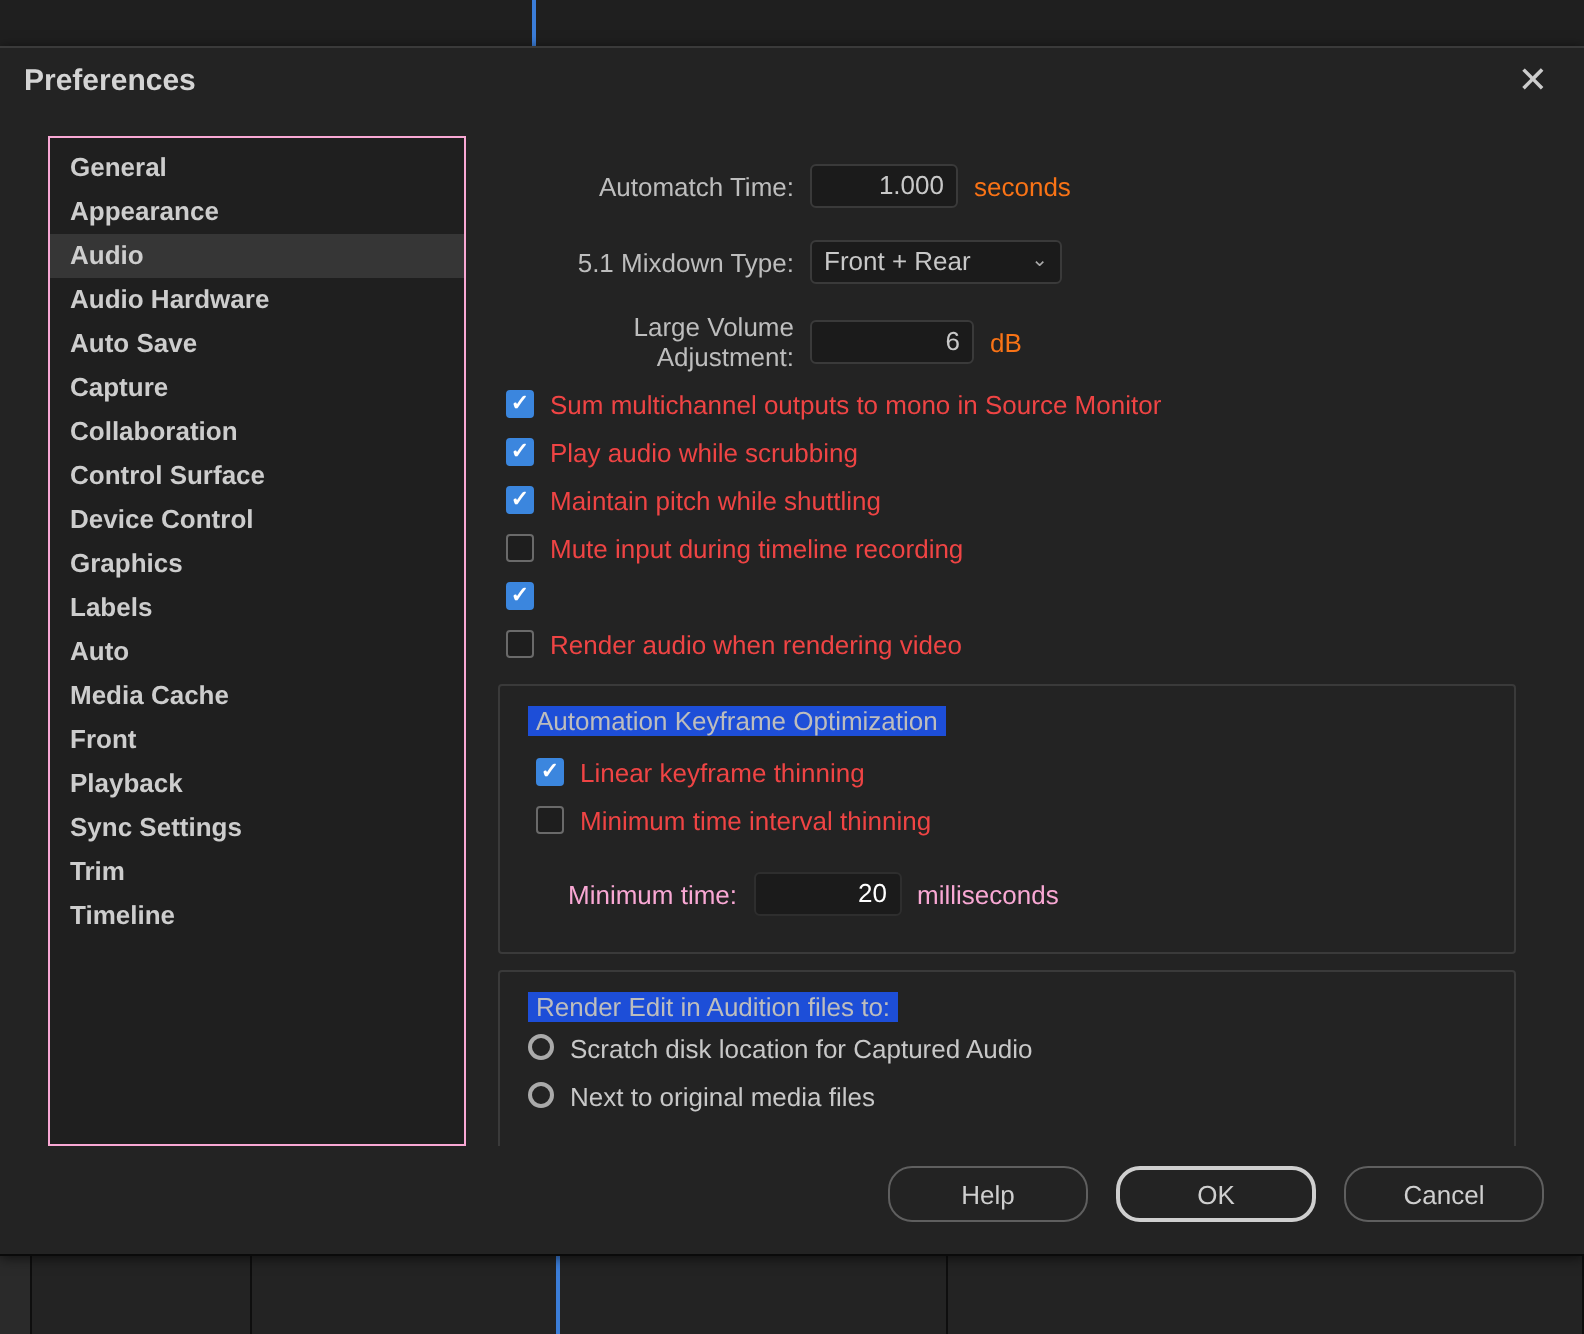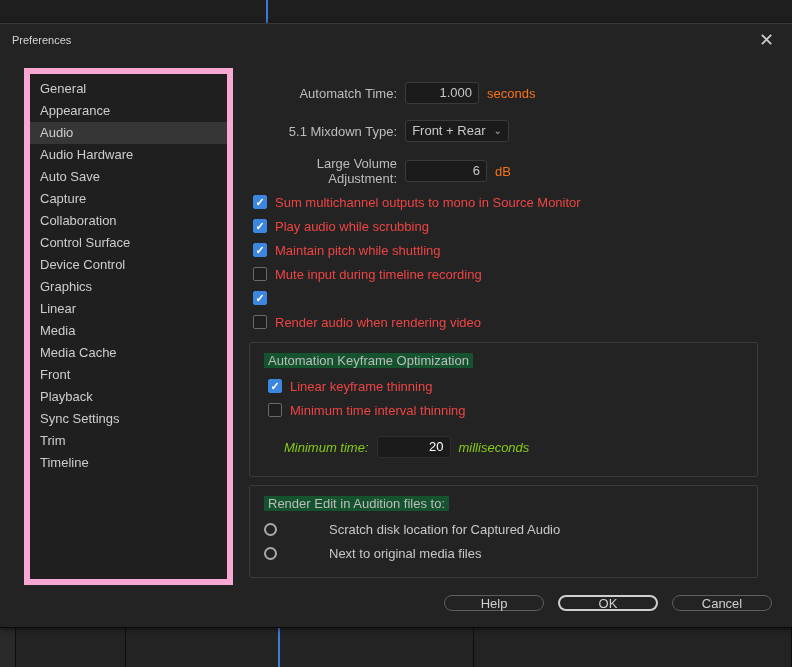--- a/index.html
+++ b/index.html
@@ -63,35 +63,36 @@
     flex-direction:column;
     box-sizing:border-box;
   }
   .titlebar {
     height:32px;
     display:flex;
     align-items:center;
     padding:0 12px;
     color:#d4d4d4;
   }
-  .titlebar .title { flex:1; font-size:11px; }
+  .titlebar .title { flex:1; font-size:15px;font-weight:bold; }
   .titlebar .close { font-size:18px; line-height:1; color:#cccccc; padding:4px 6px; cursor:default; }
   .dialog-body {
     flex:1;
     display:flex;
     padding:12px 16px 0 24px;
     min-height:0;
   }
   .sidebar {
     width:209px;
     box-sizing:border-box;
-    border:6px solid #f9a8d4;
+    border:1px solid #f9a8d4;
     background:#1f1f1f;
     padding:4px 0;
     overflow:hidden;
+    font-weight:bold;
   }
   .sidebar .item {
     padding:3px 10px;
     line-height:16px;
     color:#cdcdcd;
     cursor:default;
   }
   .sidebar .item.selected {
     background:#363636;
   }
@@ -120,21 +121,21 @@
     border-radius:3px;
     color:#c8c8c8;
     padding:0 6px;
     line-height:22px;
     box-sizing:border-box;
     display:inline-flex;
     align-items:center;
   }
   .num-input { width:74px; justify-content:flex-end;padding-left:28px; }
   .num-input.wide { width:82px; }
-  .select { width:104px; justify-content:center; padding-right:6px; }
+  .select { width:126px; justify-content:space-between; padding-right:6px; }
   .select .chev { font-size:10px; color:#aaa; margin-left:8px; }
   .suffix { margin-left:8px; color:#f97316; }
   .check-row {
     display:flex;
     align-items:center;
     min-height:24px;
     margin-left:4px;
   }
   .check-row .lbl { color:#ef4444; }
   .cbox {
@@ -158,41 +159,40 @@
     font-weight:bold;
   }
   .fieldset {
     border:1px solid #3a3a3a;
     border-radius:2px;
     padding:10px 14px 12px 14px;
     margin:8px 18px 8px 0;
   }
   .fieldset-title {
     margin:-18px 0 6px 0;
-    background:#14532d;
+    background:#1d4ed8;
     display:inline-block;
     padding:0 4px;
     color:#bdbdbd;
   }
   .radio-row {
     display:flex;
-    align-items:center;
+    align-items:flex-start;
     min-height:24px;
-    gap:44px;
   }
   .radio {
     width:13px; height:13px;
     border:2px solid #aaaaaa;
     border-radius:50%;
     margin-right:8px;
     box-sizing:border-box;
     display:flex; align-items:center; justify-content:center;
   }
   .radio.selected::after { content:""; }
-  .disabled { color:#84cc16;font-style:italic; }
+  .disabled { color:#f9a8d4; }
   .num-input.disabled-field {
     color:#ffffff; border-color:#2e2e2e;
   }
   .pill-button {
     display:inline-flex;
     align-items:center;
     height:24px;
     padding:0 16px;
     border:1px solid #5a5a5a;
     border-radius:12px;
@@ -206,21 +206,21 @@
   }
   .button-bar {
     display:flex;
     justify-content:flex-end;
     padding:10px 20px 16px;
     gap:14px;
     position:relative;
   }
   .btn {
     min-width:100px;
-    height:16px;
+    height:28px;
     border:1px solid #5f5f5f;
     border-radius:12px;
     background:#232323;
     color:#cfcfcf;
     display:inline-flex;
     align-items:center;
     justify-content:center;
     box-sizing:border-box;
   }
   .btn.primary {
@@ -255,22 +255,22 @@
       <div class="item">General</div>
       <div class="item">Appearance</div>
       <div class="item selected">Audio</div>
       <div class="item">Audio Hardware</div>
       <div class="item">Auto Save</div>
       <div class="item">Capture</div>
       <div class="item">Collaboration</div>
       <div class="item">Control Surface</div>
       <div class="item">Device Control</div>
       <div class="item">Graphics</div>
-      <div class="item">Linear</div>
-      <div class="item">Media</div>
+      <div class="item">Labels</div>
+      <div class="item">Auto</div>
       <div class="item">Media Cache</div>
       <div class="item">Front</div>
       <div class="item">Playback</div>
       <div class="item">Sync Settings</div>
       <div class="item">Trim</div>
       <div class="item">Timeline</div>
     </div>
 
     <div class="content">
 

